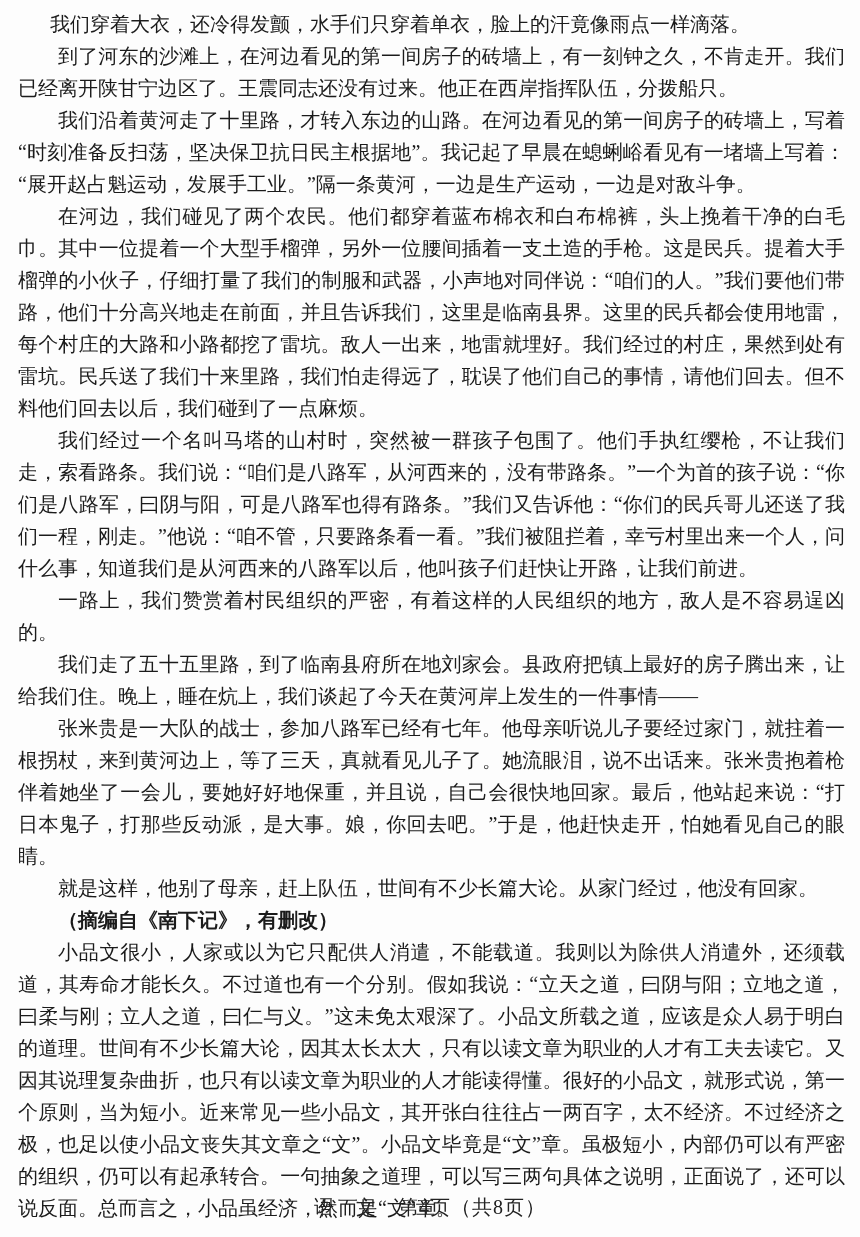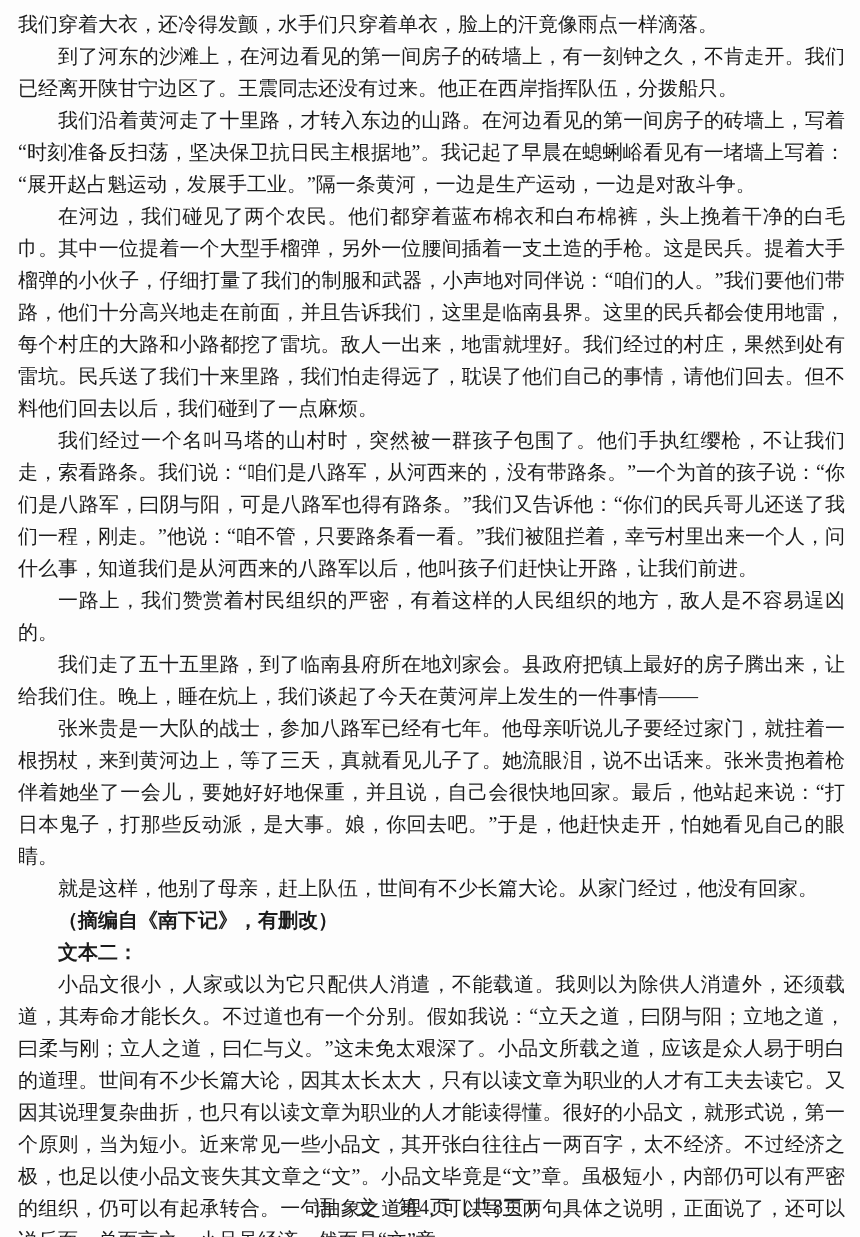--- a/index.html
+++ b/index.html
@@ -22,20 +22,21 @@
     overflow: hidden;
   }
   .passage p {
     margin: 0;
     text-align: justify;
     text-justify: inter-ideograph;
     text-indent: 2em;
   }
   .passage p.continuation {
     text-indent: 0;
+    margin-left: 32px;
   }
   .attribution {
     margin: 0;
     text-align: right;
     text-indent: 0;
     padding-right: 4px;
     font-weight: bold;
   }
   .section-heading {
     margin: 0;
@@ -65,20 +66,19 @@
     <p>在河边，我们碰见了两个农民。他们都穿着蓝布棉衣和白布棉裤，头上挽着干净的白毛巾。其中一位提着一个大型手榴弹，另外一位腰间插着一支土造的手枪。这是民兵。提着大手榴弹的小伙子，仔细打量了我们的制服和武器，小声地对同伴说：“咱们的人。”我们要他们带路，他们十分高兴地走在前面，并且告诉我们，这里是临南县界。这里的民兵都会使用地雷，每个村庄的大路和小路都挖了雷坑。敌人一出来，地雷就埋好。我们经过的村庄，果然到处有雷坑。民兵送了我们十来里路，我们怕走得远了，耽误了他们自己的事情，请他们回去。但不料他们回去以后，我们碰到了一点麻烦。</p>
     <p>我们经过一个名叫马塔的山村时，突然被一群孩子包围了。他们手执红缨枪，不让我们走，索看路条。我们说：“咱们是八路军，从河西来的，没有带路条。”一个为首的孩子说：“你们是八路军，曰阴与阳，可是八路军也得有路条。”我们又告诉他：“你们的民兵哥儿还送了我们一程，刚走。”他说：“咱不管，只要路条看一看。”我们被阻拦着，幸亏村里出来一个人，问什么事，知道我们是从河西来的八路军以后，他叫孩子们赶快让开路，让我们前进。</p>
     <p>一路上，我们赞赏着村民组织的严密，有着这样的人民组织的地方，敌人是不容易逞凶的。</p>
     <p>我们走了五十五里路，到了临南县府所在地刘家会。县政府把镇上最好的房子腾出来，让给我们住。晚上，睡在炕上，我们谈起了今天在黄河岸上发生的一件事情——</p>
     <p>张米贵是一大队的战士，参加八路军已经有七年。他母亲听说儿子要经过家门，就拄着一根拐杖，来到黄河边上，等了三天，真就看见儿子了。她流眼泪，说不出话来。张米贵抱着枪伴着她坐了一会儿，要她好好地保重，并且说，自己会很快地回家。最后，他站起来说：“打日本鬼子，打那些反动派，是大事。娘，你回去吧。”于是，他赶快走开，怕她看见自己的眼睛。</p>
     <p>就是这样，他别了母亲，赶上队伍，世间有不少长篇大论。从家门经过，他没有回家。</p>
     <p class="attribution">（摘编自《南下记》，有删改）</p>
   </section>
 
   <section class="passage">
-    <p class="section-heading">文本二：</p>
     <p>小品文很小，人家或以为它只配供人消遣，不能载道。我则以为除供人消遣外，还须载道，其寿命才能长久。不过道也有一个分别。假如我说：“立天之道，曰阴与阳；立地之道，曰柔与刚；立人之道，曰仁与义。”这未免太艰深了。小品文所载之道，应该是众人易于明白的道理。世间有不少长篇大论，因其太长太大，只有以读文章为职业的人才有工夫去读它。又因其说理复杂曲折，也只有以读文章为职业的人才能读得懂。很好的小品文，就形式说，第一个原则，当为短小。近来常见一些小品文，其开张白往往占一两百字，太不经济。不过经济之极，也足以使小品文丧失其文章之“文”。小品文毕竟是“文”章。虽极短小，内部仍可以有严密的组织，仍可以有起承转合。一句抽象之道理，可以写三两句具体之说明，正面说了，还可以说反面。总而言之，小品虽经济，然而是“文”章。</p>
 
   </section>
 
   <div class="page-footer">语　文　第4页（共8页）</div>
 
 </div>
 
 </body></html>

